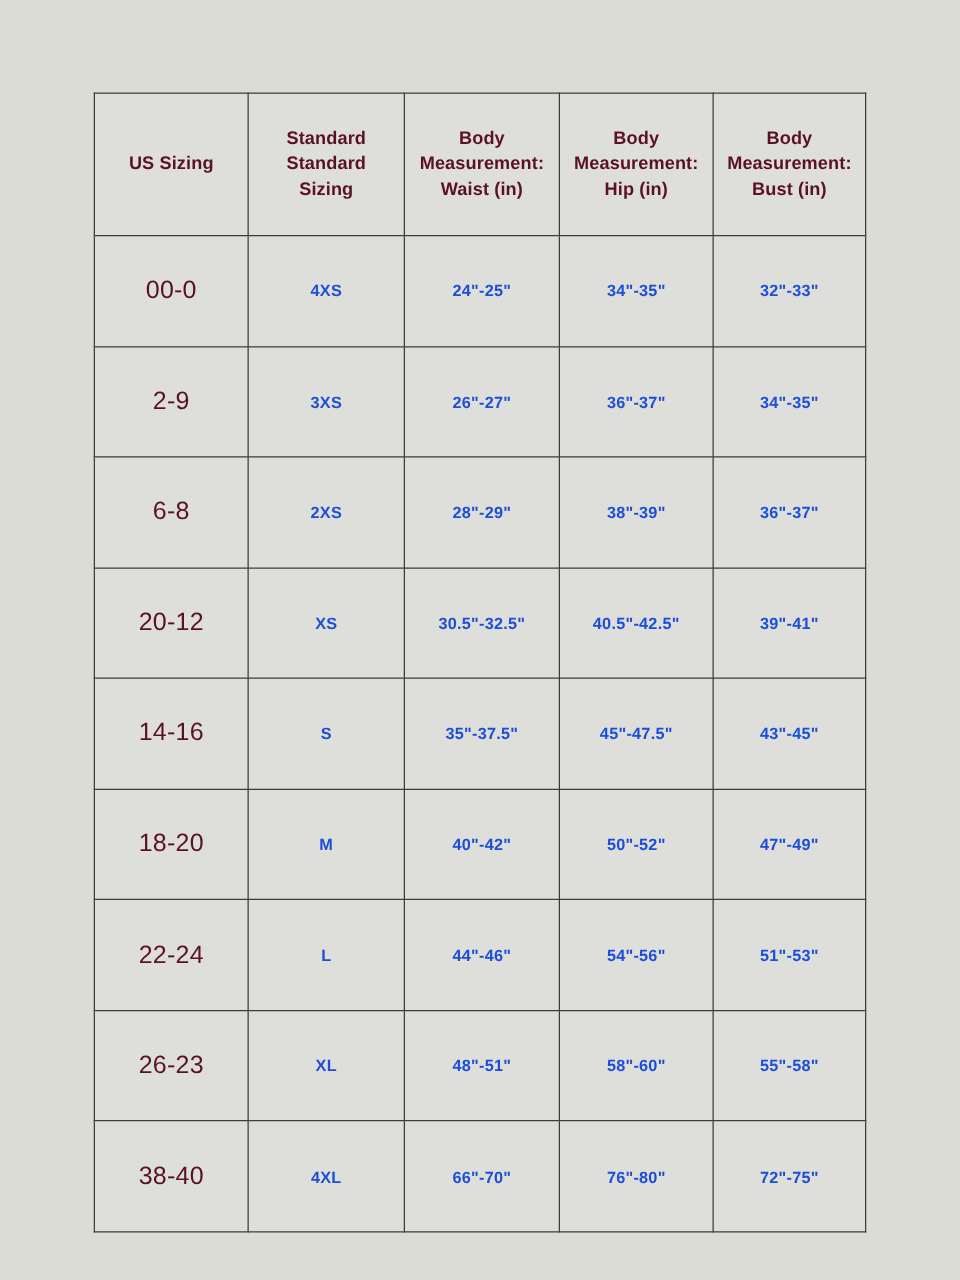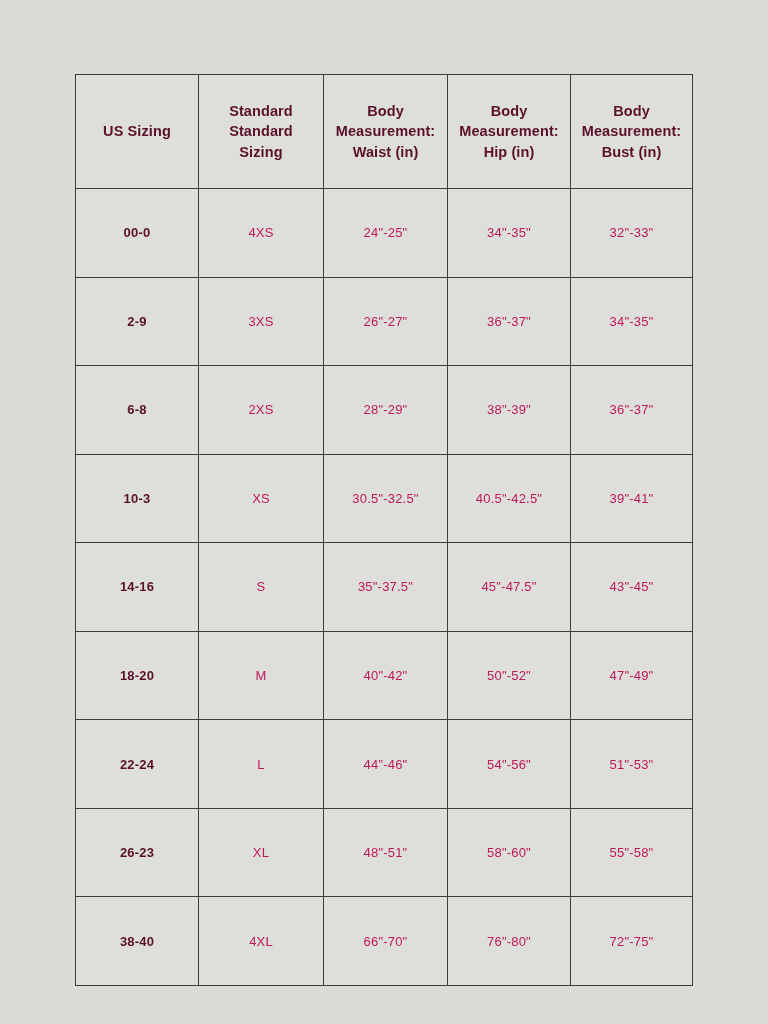--- a/index.html
+++ b/index.html
@@ -55,28 +55,28 @@
     line-height: 1.42;
     letter-spacing: 0.1px;
   }
 
   table.size-chart tbody tr {
     height: 72.5px;
   }
 
   td.us-size {
     color: #5a1028;
-    font-weight: bold;
-    font-size: 13px;
+    font-weight: normal;
+    font-size: 20px;
     letter-spacing: 0.2px;
   }
 
   td.measure {
-    color: #be185d;
-    font-weight: normal;
+    color: #1d4ed8;
+    font-weight: bold;
     font-size: 13px;
     letter-spacing: 0.2px;
   }
 
   col.c1 { width: 123px; }
   col.c2 { width: 125px; }
   col.c3 { width: 124px; }
   col.c4 { width: 123px; }
   col.c5 { width: 122px; }
 
@@ -138,21 +138,21 @@
             <td class="measure">34"-35"</td>
           </tr>
           <tr>
             <td class="us-size">6-8</td>
             <td class="measure">2XS</td>
             <td class="measure">28"-29"</td>
             <td class="measure">38"-39"</td>
             <td class="measure">36"-37"</td>
           </tr>
           <tr>
-            <td class="us-size">10-3</td>
+            <td class="us-size">20-12</td>
             <td class="measure">XS</td>
             <td class="measure">30.5"-32.5"</td>
             <td class="measure">40.5"-42.5"</td>
             <td class="measure">39"-41"</td>
           </tr>
           <tr>
             <td class="us-size">14-16</td>
             <td class="measure">S</td>
             <td class="measure">35"-37.5"</td>
             <td class="measure">45"-47.5"</td>

